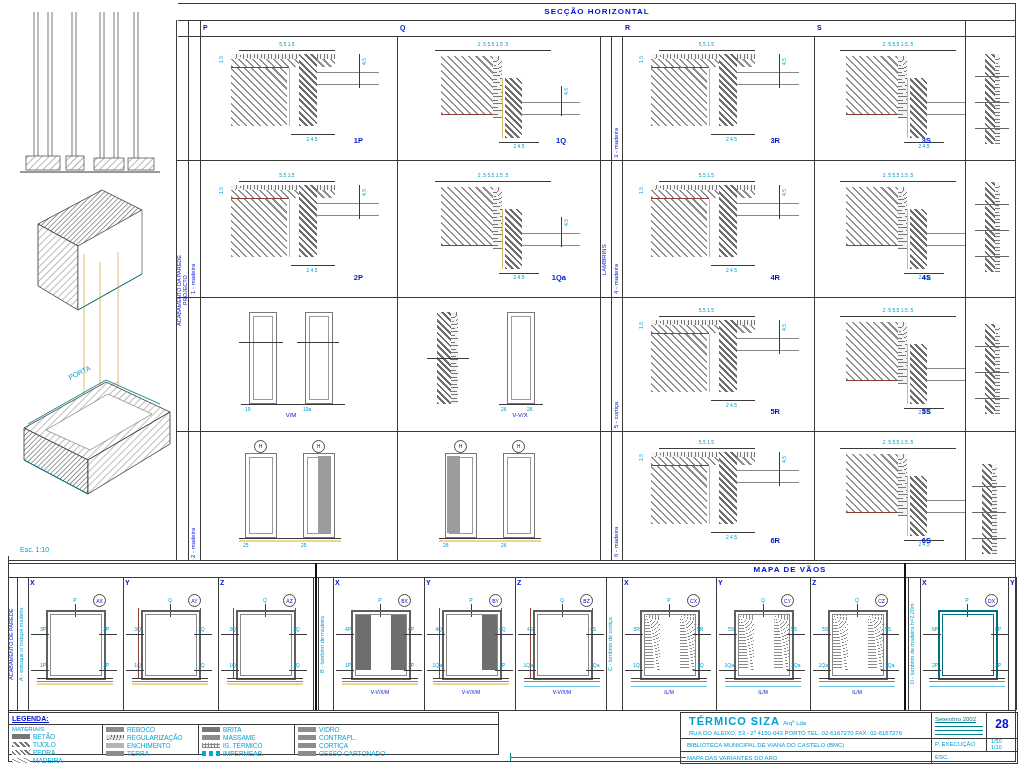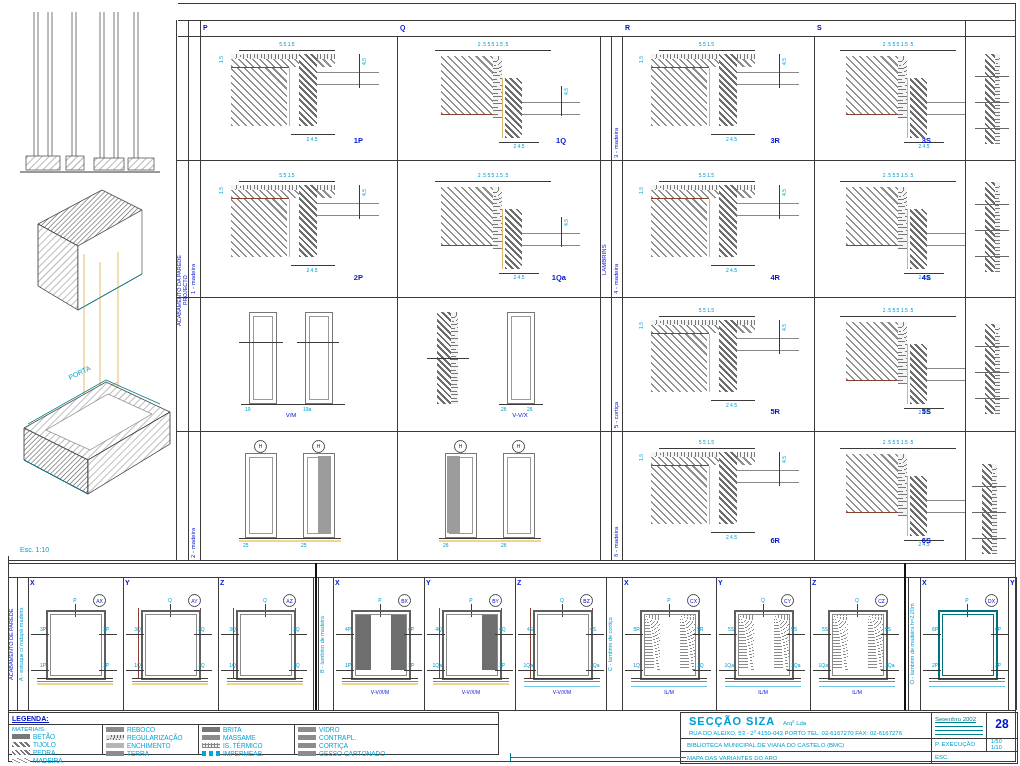--- a/index.html
+++ b/index.html
@@ -127,20 +127,21 @@
     <text transform="translate(60,198) rotate(-26)" fill="#00a0d2" font-size="7">PORTA</text>
 
     <polygon points="14,246 96,200 160,230 78,278" fill="url(#ph2)" stroke="#333" stroke-width="0.8"></polygon>
     <polygon points="36,248 98,212 142,232 80,268" fill="#ffffff" stroke="#666" stroke-width="0.6"></polygon>
     <polygon points="14,246 78,278 78,312 14,278" fill="url(#ph3)" stroke="#333" stroke-width="0.8"></polygon>
     <polygon points="78,278 160,230 160,262 78,312" fill="url(#ph2)" stroke="#333" stroke-width="0.8"></polygon>
     <line x1="14" y1="278" x2="78" y2="312" stroke="#00808e" stroke-width="1"></line>
   </svg>
   <div class="t c f7" style="left:20px;top:546px">Esc. 1:10</div>
 
+  <div class="t b f8" style="left:178px;top:8px;width:838px;text-align:center">SECÇÃO HORIZONTAL</div>
   <div class="l" style="left:178px;top:20px;width:838px;height:1px"></div>
   <div class="l" style="left:178px;top:36px;width:838px;height:1px"></div>
   <div class="l" style="left:176px;top:160px;width:840px;height:1px"></div>
   <div class="l" style="left:176px;top:297px;width:840px;height:1px"></div>
   <div class="l" style="left:176px;top:431px;width:840px;height:1px"></div>
   <div class="l" style="left:8px;top:560px;width:1008px;height:1px"></div>
   <div class="l" style="left:176px;top:20px;width:1px;height:540px"></div>
   <div class="l" style="left:188px;top:20px;width:1px;height:540px"></div>
   <div class="l" style="left:200px;top:20px;width:1px;height:540px"></div>
   <div class="l" style="left:397px;top:36px;width:1px;height:524px"></div>
@@ -493,20 +494,21 @@
       <div class="abs" style="left: 972px; top: 462px; width: 38px; height: 96px;">
         <div class="abs hd" style="left: 10px; top: 2px; width: 10px; height: 90px;"></div>
         <div class="abs sp" style="left: 20px; top: 2px; width: 5px; height: 90px;"></div>
         <div class="l" style="left: 0px; top: 24px; width: 34px; height: 1px; background: rgb(102, 102, 102);"></div>
         <div class="l" style="left: 0px; top: 50px; width: 34px; height: 1px; background: rgb(102, 102, 102);"></div>
         <div class="l" style="left: 0px; top: 76px; width: 34px; height: 1px; background: rgb(102, 102, 102);"></div>
       </div>
     </div>
 
   <div class="l" style="left:8px;top:563px;width:1008px;height:1px"></div>
+  <div class="t b f8" style="left:565px;top:566px;width:450px;text-align:center">MAPA DE VÃOS</div>
   <div class="l" style="left:8px;top:577px;width:1008px;height:1px"></div>
   <div class="l" style="left:8px;top:710px;width:1008px;height:1px"></div>
   <div id="map-content">
       <div class="l" style="left: 8px; top: 577px; width: 1px; height: 133px;"></div>
       <div class="l" style="left: 17px; top: 577px; width: 1px; height: 133px;"></div>
       <div class="l" style="left: 28px; top: 577px; width: 1px; height: 133px;"></div>
       <div class="l" style="left: 28px; top: 577px; width: 1px; height: 133px;"></div>
       <div class="l" style="left: 123px; top: 577px; width: 1px; height: 133px;"></div>
       <div class="l" style="left: 218px; top: 577px; width: 1px; height: 133px;"></div>
       <div class="l" style="left: 313px; top: 577px; width: 1px; height: 133px;"></div>
@@ -885,21 +887,21 @@
   <span class="c" style="font-size:6.5px">GESSO CARTONADO</span>
 </div>
       </div>
   </div>
 
   <div class="abs" style="left:680px;top:712px;width:336px;height:50px;border:1px solid #3a3a3a">
     <div class="l" style="left:0;top:25px;width:336px;height:1px"></div>
     <div class="l" style="left:0;top:38px;width:336px;height:1px"></div>
     <div class="l" style="left:250px;top:0;width:1px;height:50px"></div>
     <div class="l" style="left:305px;top:0;width:1px;height:38px"></div>
-    <span class="t c bold" style="left:8px;top:3px;font-size:11px;letter-spacing:1px">SECÇÃO SIZA</span>
+    <span class="t c bold" style="left:8px;top:3px;font-size:11px;letter-spacing:1px">TÉRMICO SIZA</span>
     <span class="t c f6" style="left:102px;top:7px">Arqº Lda</span>
     <span class="t c f6" style="left:8px;top:17px">RUA DO ALEIXO, 53 - 2º  4150-043 PORTO      TEL: 02-6167270      FAX: 02-6167276</span>
     <span class="t c f6" style="left:6px;top:29px">BIBLIOTECA MUNICIPAL DE VIANA DO CASTELO (BMC)</span>
     <span class="t c f6" style="left:6px;top:42px">MAPA DAS VARIANTES DO ARO</span>
     <span class="t teal f6" style="left:254px;top:3px;border-bottom:1px solid #00808e">Setembro 2002</span>
     <div class="l" style="left:254px;top:13px;width:48px;height:1px;background:#00808e"></div>
     <div class="l" style="left:254px;top:17px;width:48px;height:1px;background:#00808e"></div>
     <div class="l" style="left:254px;top:21px;width:48px;height:1px;background:#00808e"></div>
     <span class="t c f6" style="left:254px;top:28px">P. EXECUÇÃO</span>
     <span class="t c f6" style="left:254px;top:41px">ESC.</span>

